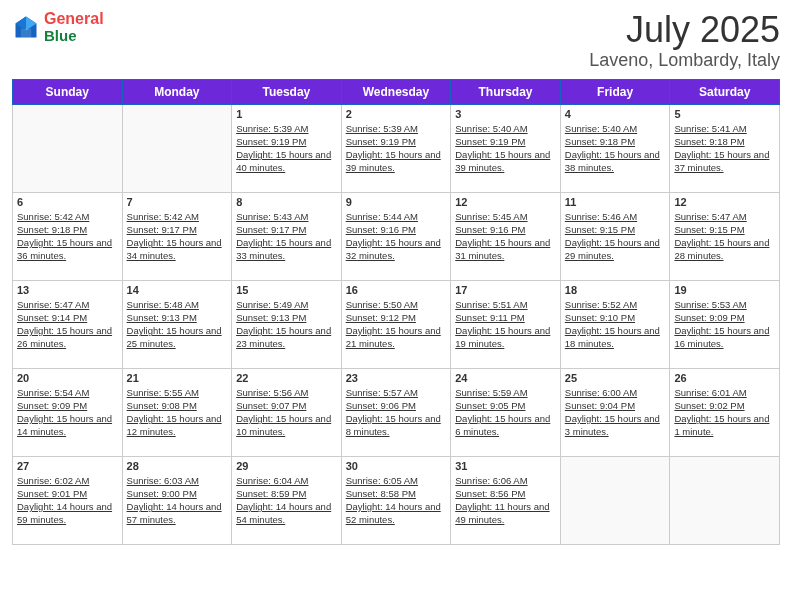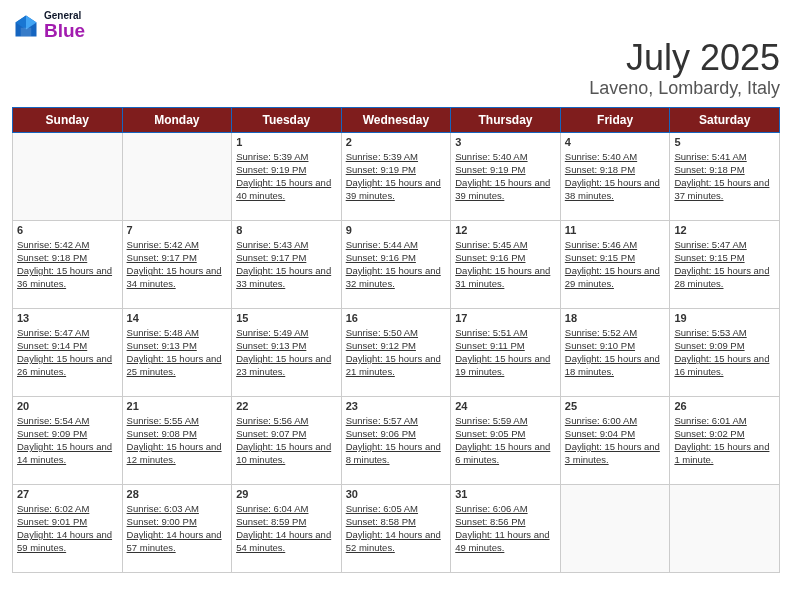--- a/index.html
+++ b/index.html
@@ -33,33 +33,32 @@
       height: 28px;
     }
     .title-block {
       text-align: right;
     }
     .month-title {
       font-size: 36px;
       font-weight: normal;
       color: #333;
       line-height: 1.1;
-      margin-top: 28px;
     }
     .location {
       font-size: 18px;
       color: #555;
     }
     table {
       width: 100%;
       border-collapse: collapse;
       table-layout: fixed;
     }
     .day-header {
-      background: #7f1d1d;
+      background: #6d28d9;
       color: white;
       text-align: center;
       padding: 5px 2px;
       font-size: 12px;
       font-weight: bold;
       border: 1px solid #1565c0;
     }
     .cal-cell {
       border: 1px solid #ccc;
       vertical-align: top;
@@ -89,24 +88,24 @@
 <div class="page">
   <div class="header">
     <div class="logo">
       <svg class="logo-icon" viewBox="0 0 32 32" xmlns="http://www.w3.org/2000/svg">
         <polygon points="16,4 28,12 28,28 4,28 4,12" fill="#1565c0"></polygon>
         <polygon points="16,4 28,12 16,20" fill="#42a5f5"></polygon>
         <polygon points="4,12 16,4 16,20" fill="#1976d2"></polygon>
         <rect x="10" y="18" width="12" height="10" fill="#fff" opacity="0.15"></rect>
       </svg>
       <div>
-        <div style="font-size:10px; font-weight:bold; color:#0f172a; line-height:1.1;">
+        <div style="font-size:16px; font-weight:bold; color:#ef4444; line-height:1.1;">
           <span>General</span>
         </div>
-        <div style="font-size:19px; font-weight:bold; color:#a21caf; line-height:1.1;">
+        <div style="font-size:15px; font-weight:bold; color:#15803d; line-height:1.1;">
           <span>Blue</span>
         </div>
       </div>
     </div>
     <div class="title-block">
       <div class="month-title">July 2025</div>
       <div class="location">Laveno, Lombardy, Italy</div>
     </div>
   </div>
 

